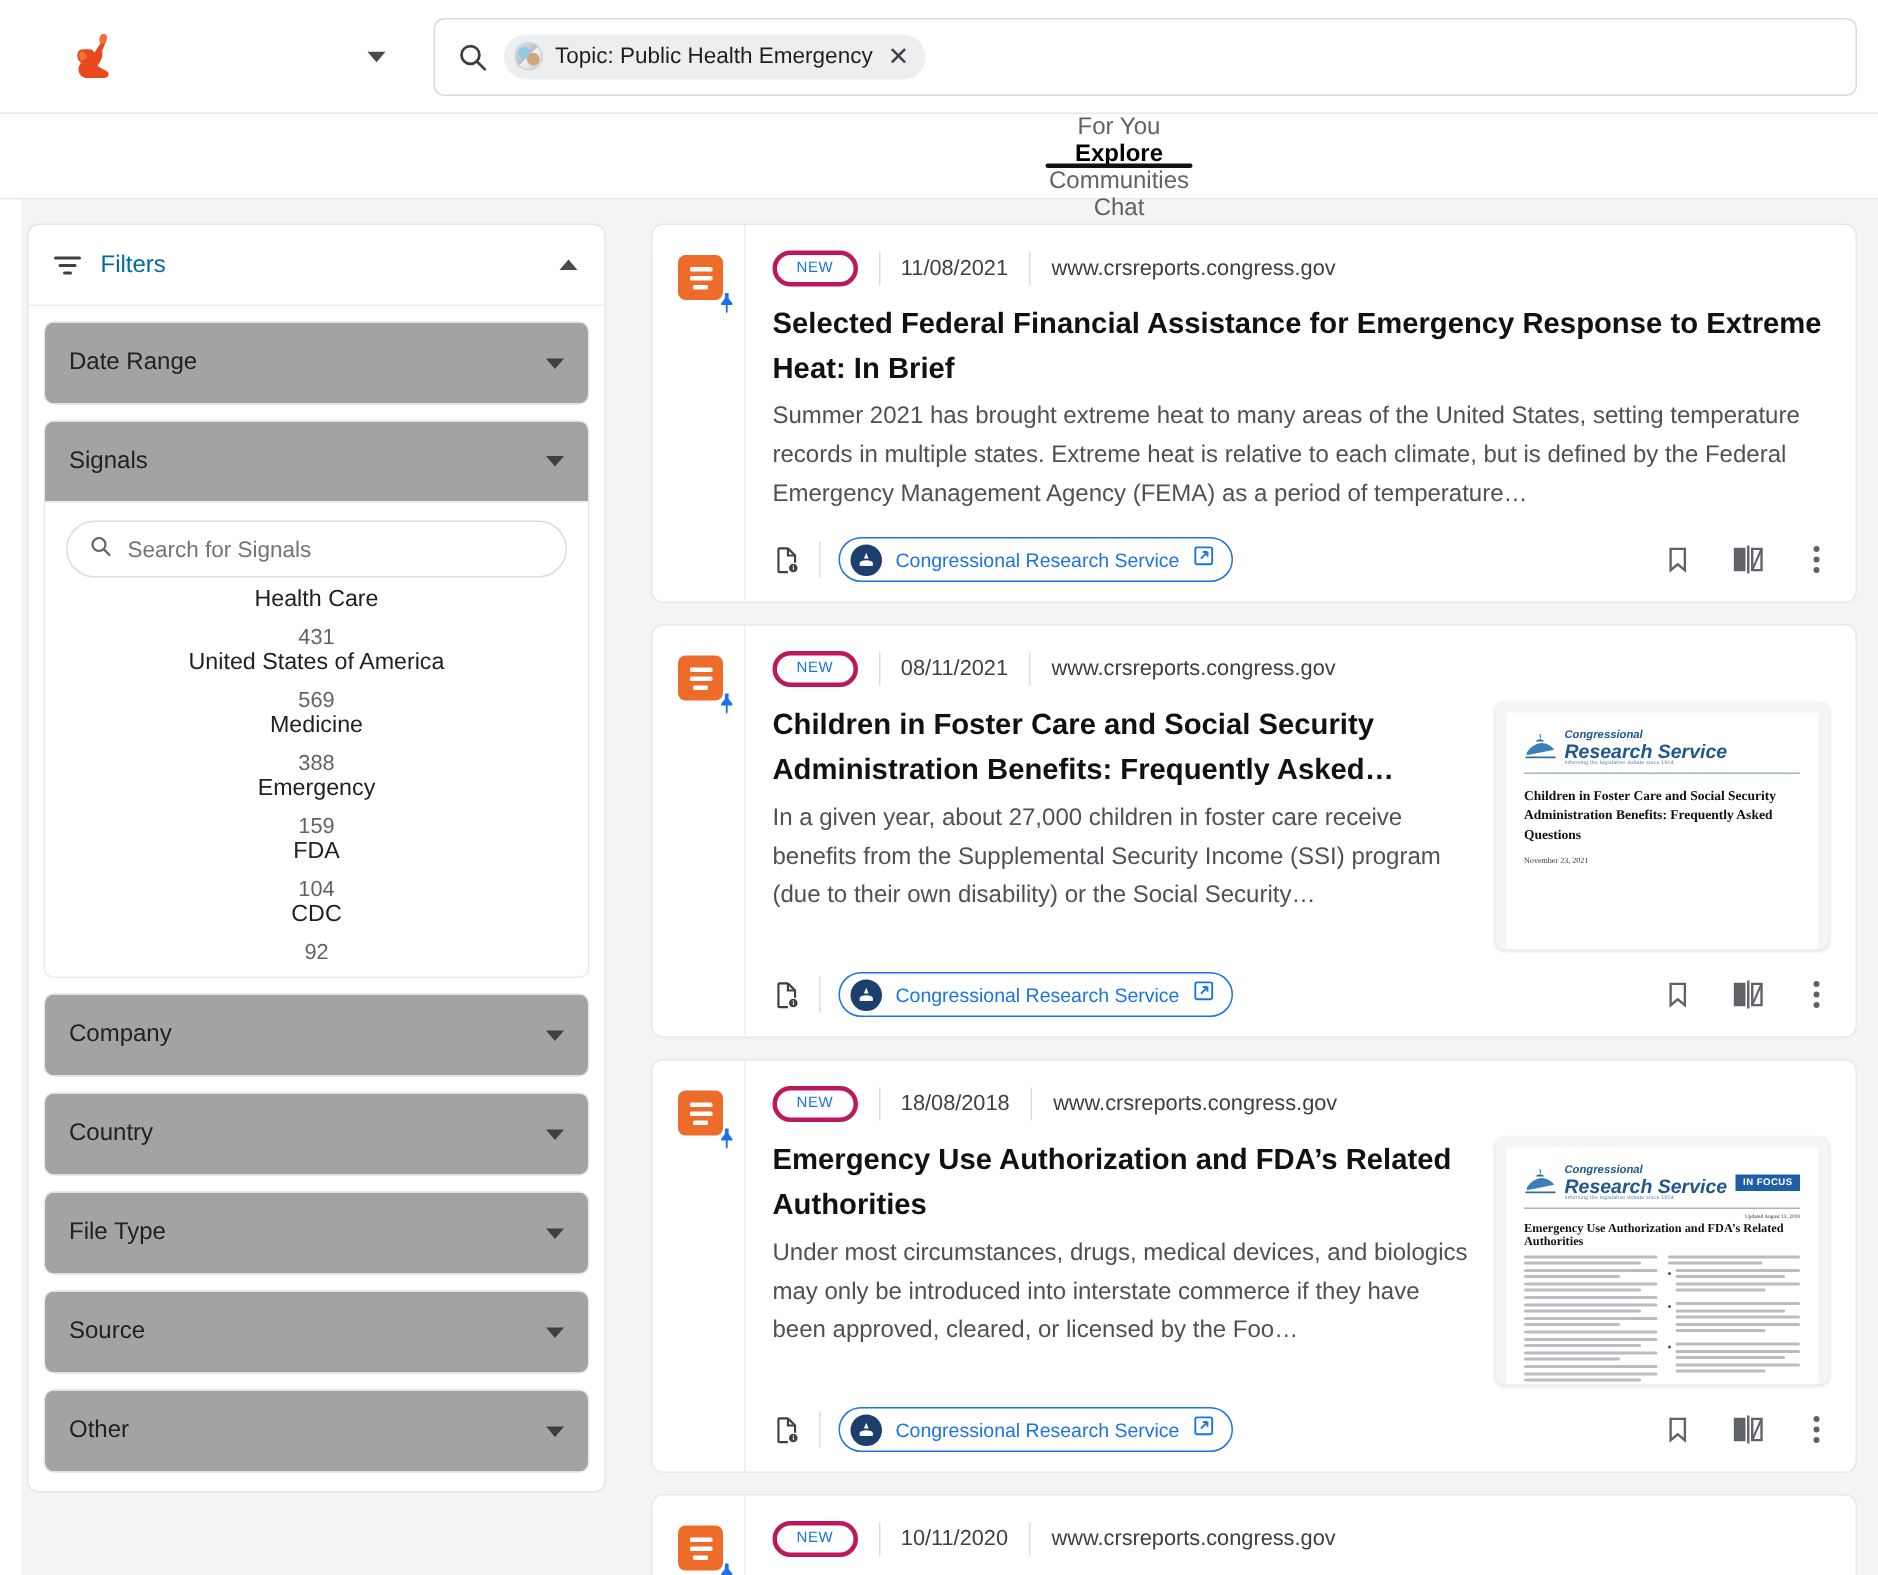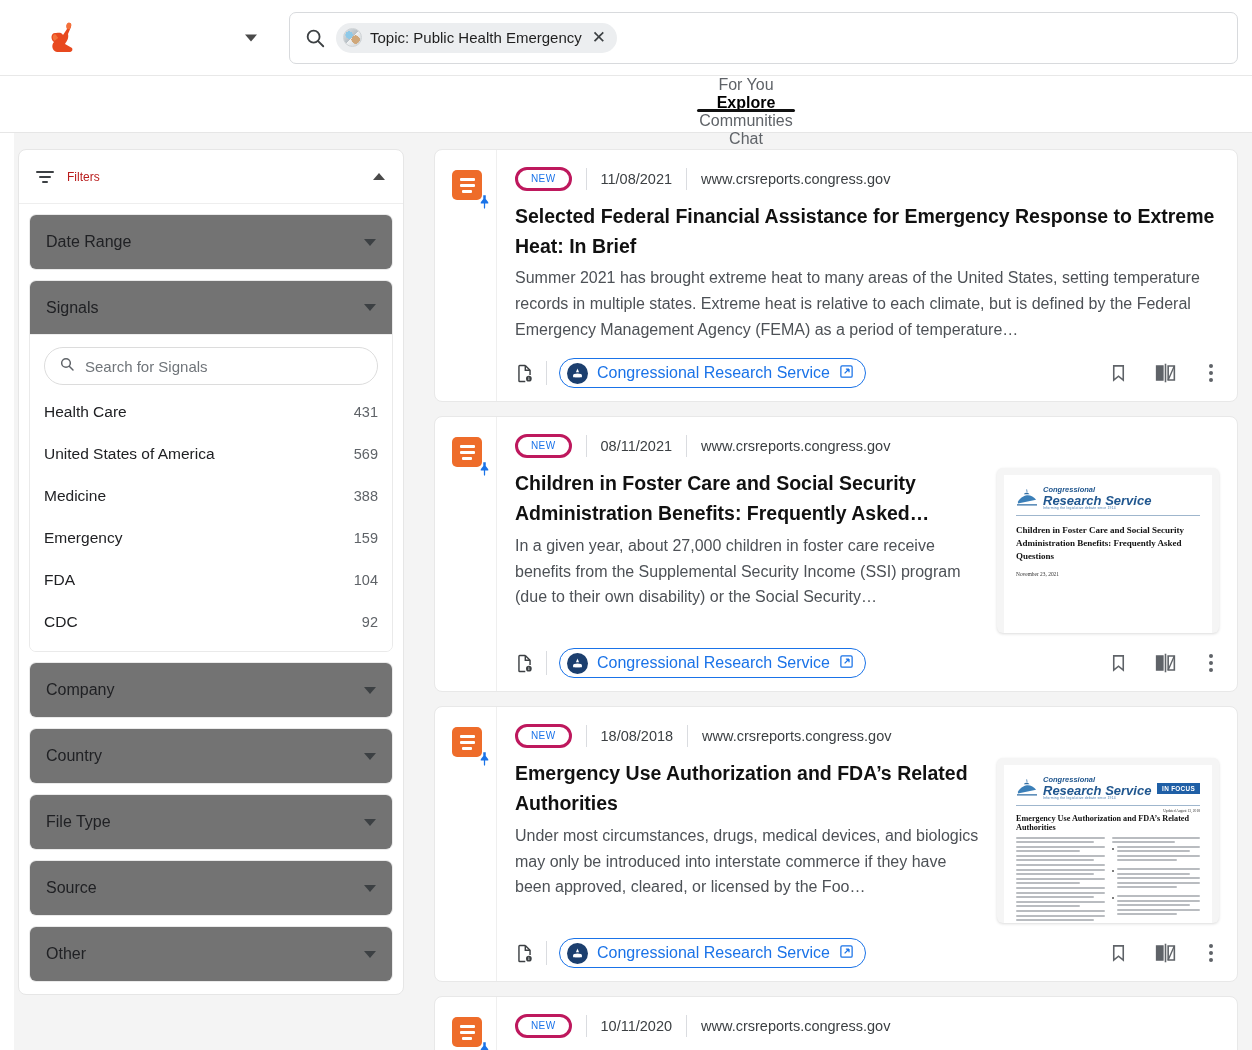--- a/index.html
+++ b/index.html
@@ -127,21 +127,21 @@
     overflow: hidden;
   }
   .filters-head {
     height: 54px;
     display: flex; align-items: center;
     padding: 0 18px 0 16px;
     border-bottom: 1px solid #eeeeee;
     cursor: pointer;
   }
   .filter-glyph { margin-right: 12px; display: flex; }
-  .filters-title { font-size: 12px; color: #b91c1c; flex: 1; }
+  .filters-title { font-size: 16px; color: #0369a1; flex: 1; }
   .caret-up {
     width: 0; height: 0;
     border-left: 6px solid transparent;
     border-right: 6px solid transparent;
     border-bottom: 7px solid #4a4a4a;
   }
   .caret-down {
     width: 0; height: 0;
     border-left: 6px solid transparent;
     border-right: 6px solid transparent;
@@ -153,21 +153,21 @@
     border-radius: 7px;
     background: #fbfbfb;
     overflow: hidden;
   }
   .sec.open { background: #ffffff; }
   .sec-head {
     height: 54px;
     display: flex; align-items: center;
     padding: 0 16px;
     cursor: pointer;
-    background: #737373;
+    background: #a3a3a3;
   }
   .sec.open .sec-head { border-bottom: 1px solid #eeeeee; }
   .sec-title { flex: 1; font-size: 16px; color: #202124; }
   .sec-body { padding: 12px 14px 8px 14px; background:#fff; }
   .signal-search {
     height: 38px;
     border: 1px solid #dcdcdc;
     border-radius: 19px;
     display: flex; align-items: center;
     padding: 0 14px;
@@ -180,20 +180,21 @@
     font-family: "Liberation Sans", sans-serif;
     background: transparent;
   }
   .signal-search input::placeholder { color: #70757a; }
   .sig-row {
     display: flex; align-items: center;
     height: 42px;
     font-size: 15.5px;
     color: #202124;
     cursor: pointer;
+    flex-direction: column;
   }
   .sig-name { flex: 1; }
   .sig-count { color: #5f6368; font-size: 14.5px; }
 
   
   .results {
     flex: 1;
     padding: 16px 14px 0 30px;
     overflow: hidden;
   }
@@ -330,21 +331,21 @@
     height: 30px;
     padding: 0 11px 0 7px;
     cursor: pointer;
   }
   .src-avatar {
     width: 21px; height: 21px; border-radius: 50%;
     background: #1c3f6e;
     display:flex;align-items:center;justify-content:center;
     flex:0 0 auto;
   }
-  .src-name { color: #1a73e8; font-size: 16px; }
+  .src-name { color: #1a73e8; font-size: 13px; }
   .spacer { flex: 1; }
   .act-icon { margin-left: 26px; cursor: pointer; display:flex; color:#5f6368; }
   .kebab { display:flex; flex-direction:column; gap:3px; margin-left:26px; cursor:pointer; padding: 4px 6px;}
   .kebab i { width:4px;height:4px;border-radius:50%;background:#5f6368;display:block; }
 </style>
 </head>
 <body>
 
 <div class="topbar">
   <div class="brand-zone">

